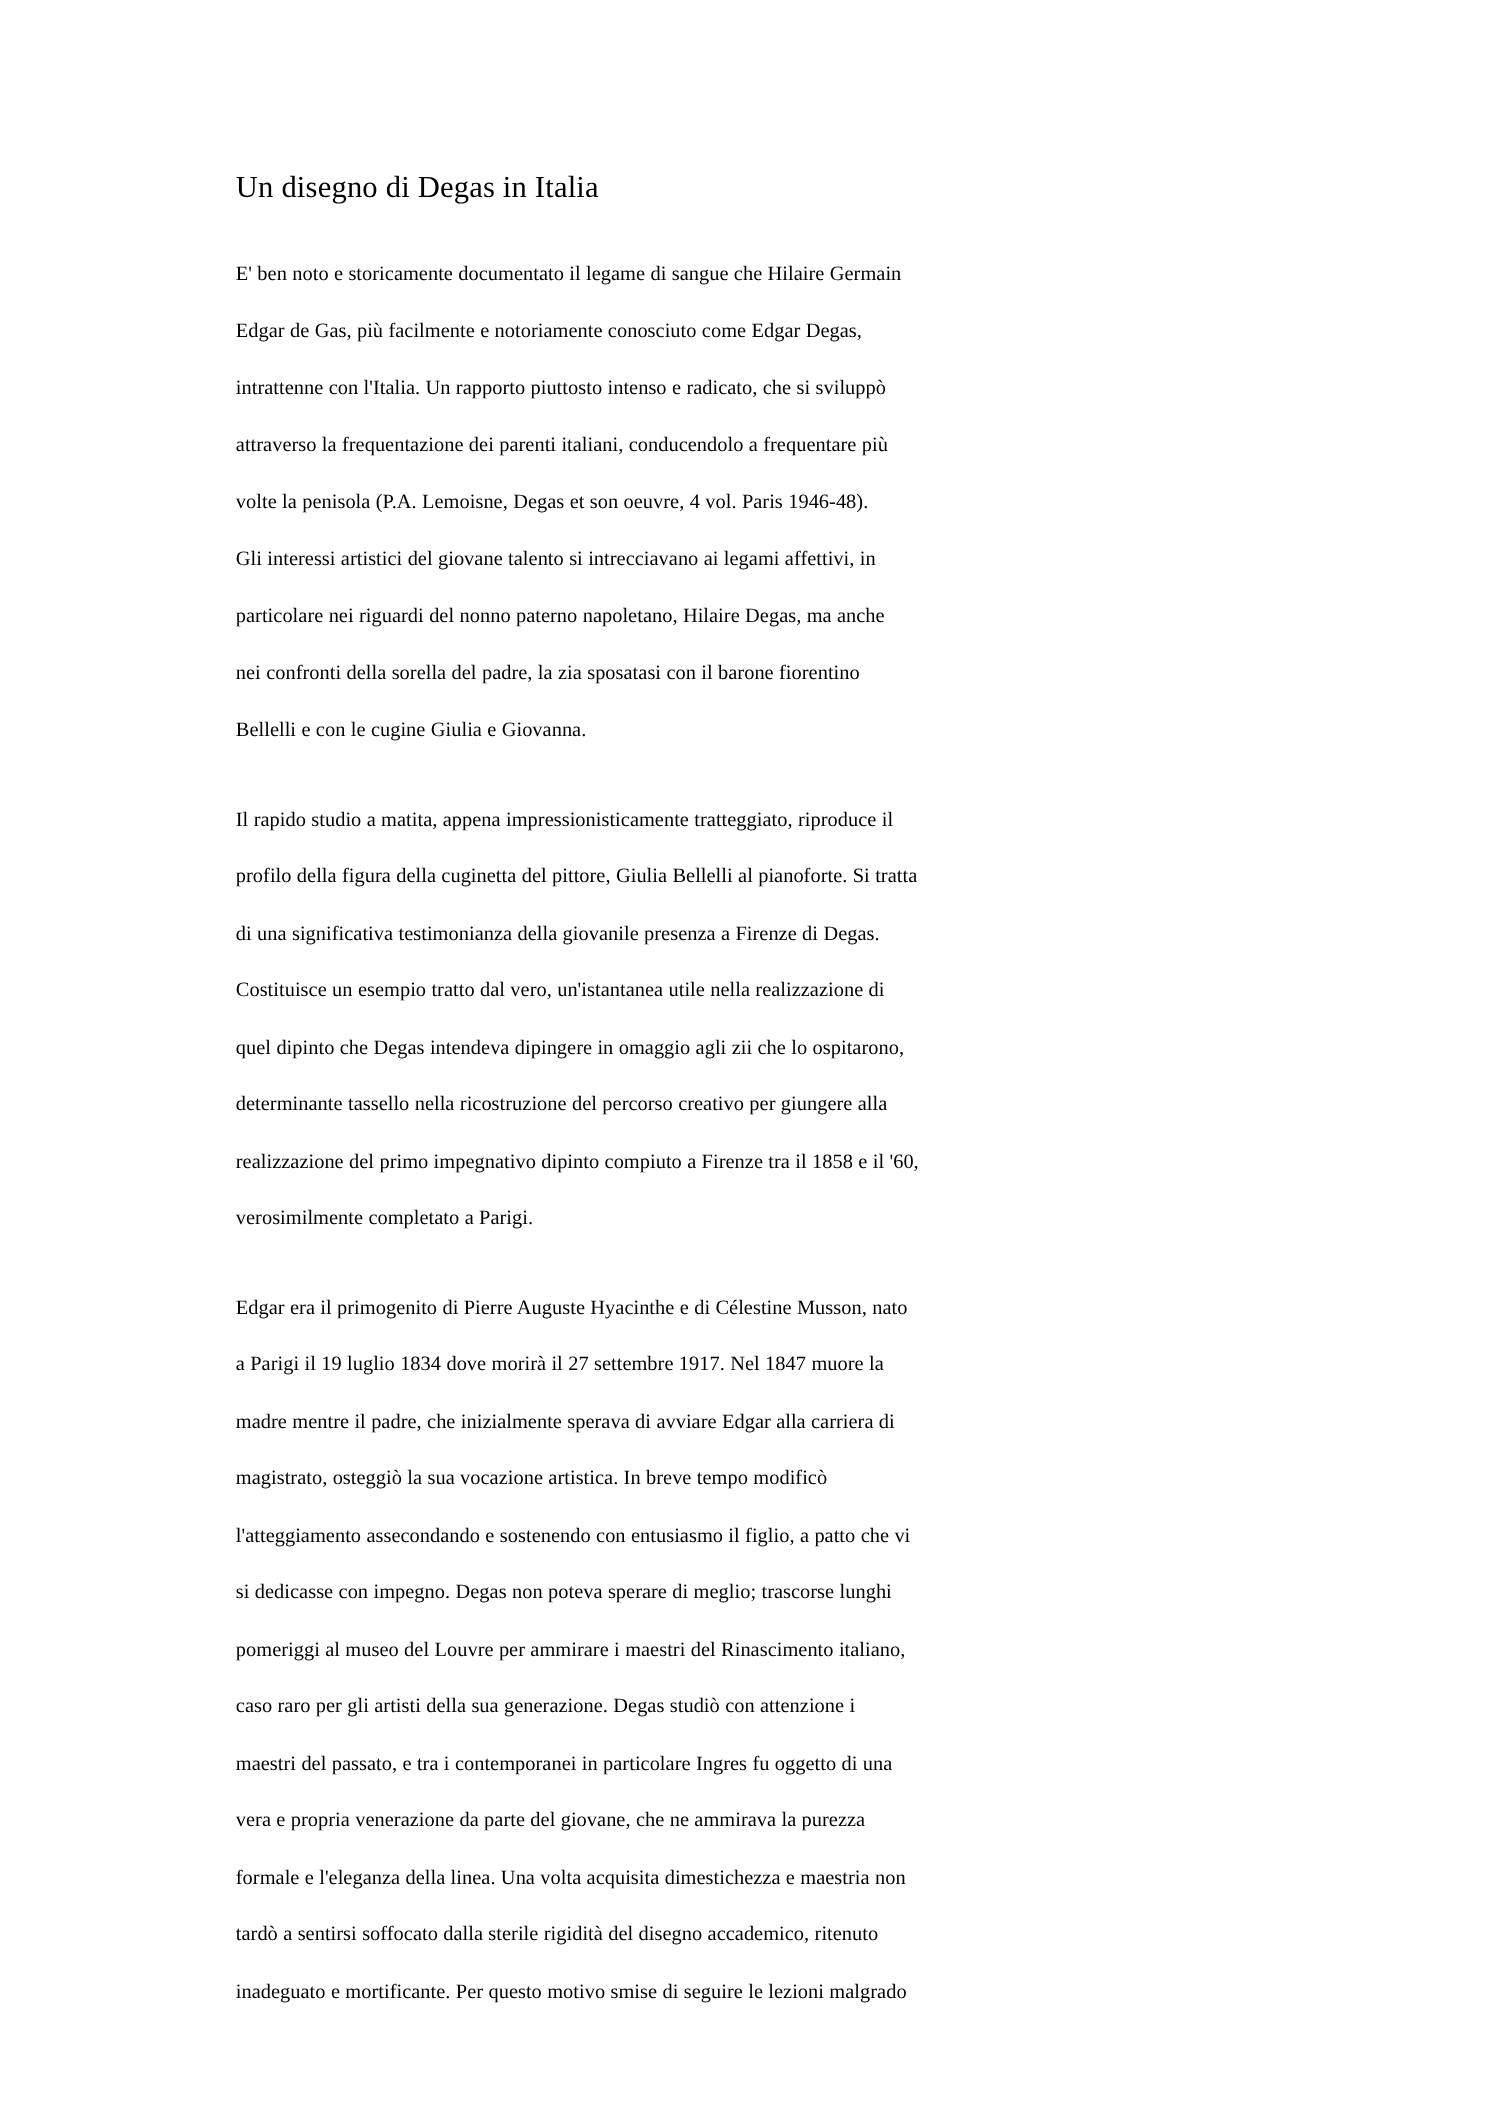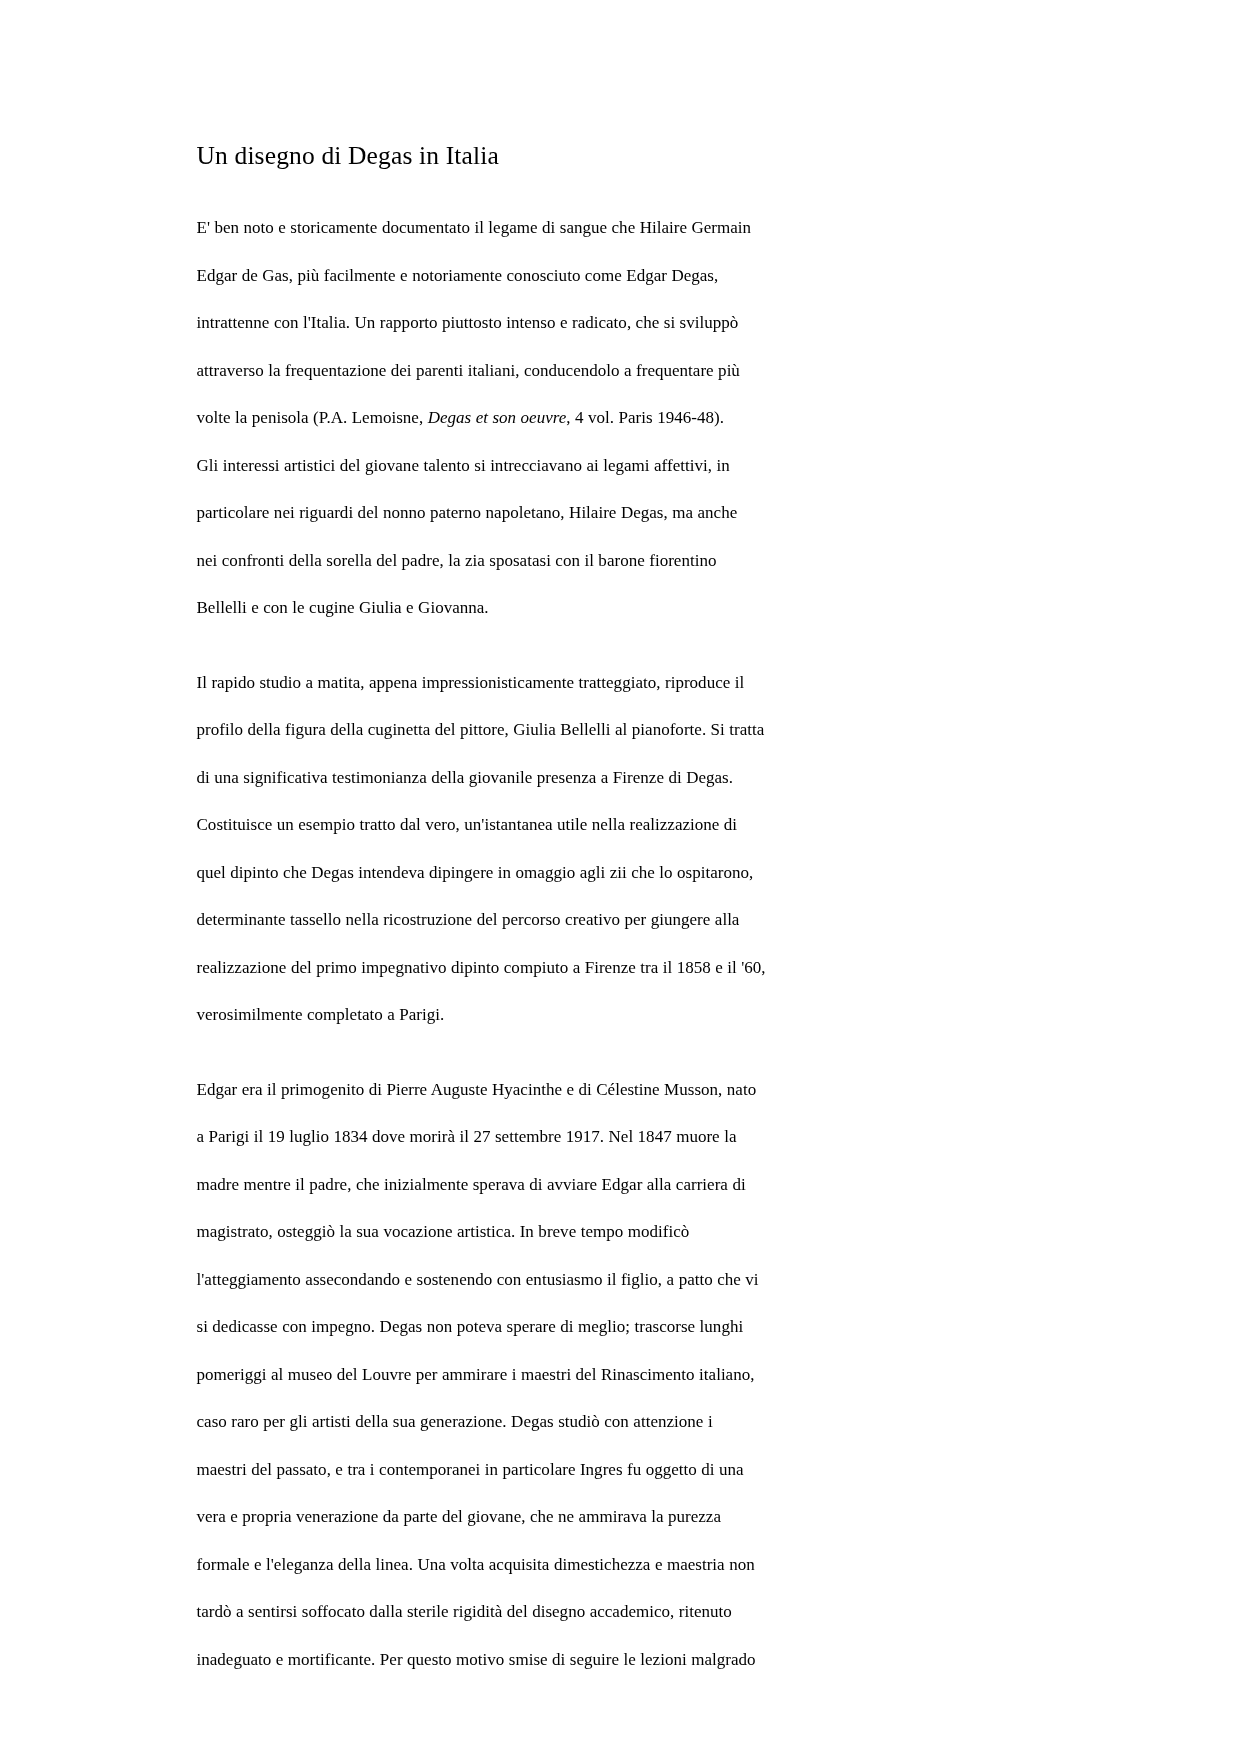--- a/index.html
+++ b/index.html
@@ -44,21 +44,20 @@
     margin: 0;
     text-align: left;
   }
   .spacer-title {
     height: 30px;
   }
   .spacer-para {
     height: 27px;
   }
   .italic {
-    font-style: italic;
   }
   
   .para br { }
 </style>
 </head>
 <body>
 
 <div class="page">
   <div class="content">
 

